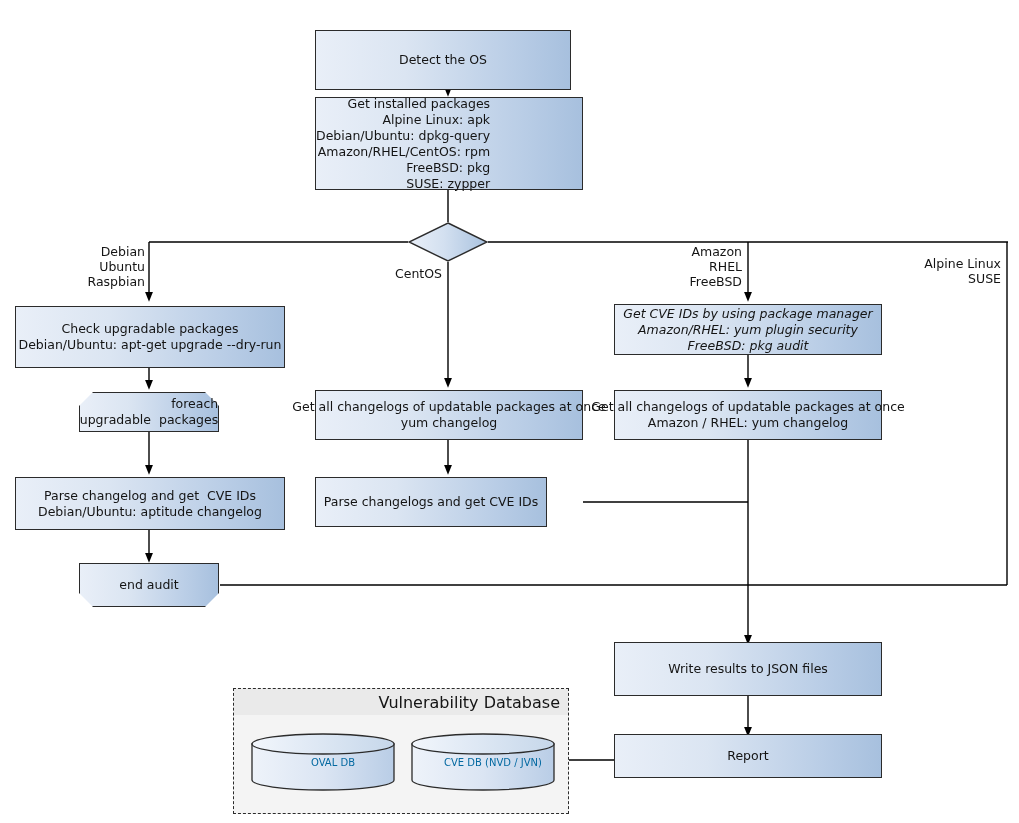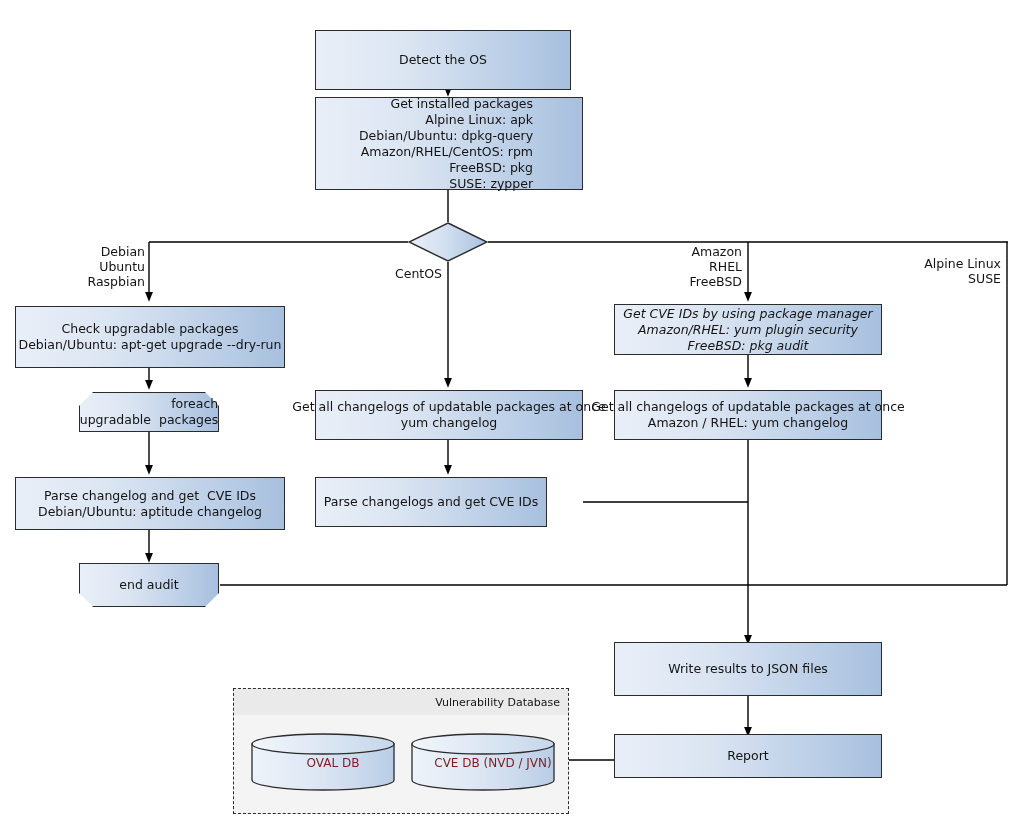--- a/index.html
+++ b/index.html
@@ -42,21 +42,21 @@
     line-height: 16px;
     color: #141414;
     white-space: nowrap;
     background: linear-gradient(to right, #e9eff8 0%, #dbe5f2 35%, #b9cde6 78%, #a7c0de 100%);
     border: 1px solid #2b2b2b;
   }
   .node .txt {
     display: block;
     white-space: pre;
   }
-  .node.right-text { justify-content: center; }
+  .node.right-text { justify-content: flex-start; }
   .node.right-text .txt { text-align: right; padding-right: 6px; }
 
   
   .node.overflow { overflow: visible; }
   .node.overflow .txt { text-align: center; }
 
   
   .loop-start {
     border: none;
     background: transparent;
@@ -109,42 +109,42 @@
     background: #f4f4f4;
   }
   .db-group-header {
     box-sizing: border-box;
     height: 26px;
     background: #eaeaea;
     display: flex;
     align-items: center;
     justify-content: flex-end;
     padding-right: 8px;
-    font-size: 11px;
+    font-size: 16px;
     color: #141414;
     white-space: nowrap;
   }
   .db-group-body {
     position: relative;
     height: calc(100% - 26px);
   }
 
   .cylinder {
     position: absolute;
     box-sizing: border-box;
   }
   .cylinder svg { display: block; }
   .cylinder .cyl-label {
     position: absolute;
     left: 0; right: 0;
     top: 50%;
     transform: translateY(-42%);
     text-align: center;
-    font-size: 12px;
-    color: #7f1d1d;
+    font-size: 10px;
+    color: #0369a1;
     white-space: nowrap;
     padding-left: 20px;
   }
 </style>
 </head>
 <body>
 
 <div id="canvas">
 
   <svg class="lines" viewBox="0 0 1019 823" xmlns="http://www.w3.org/2000/svg">

